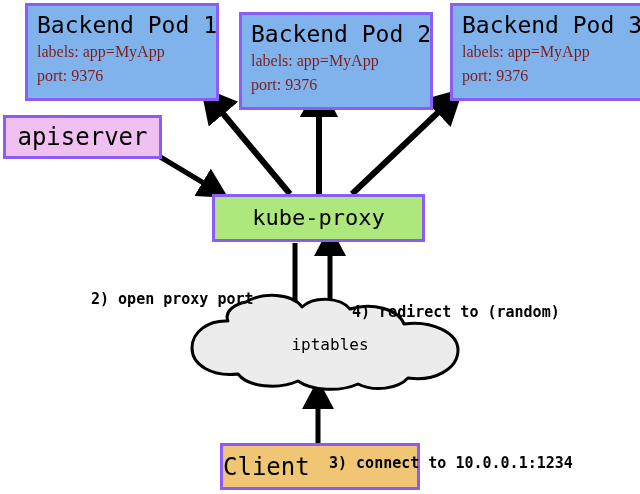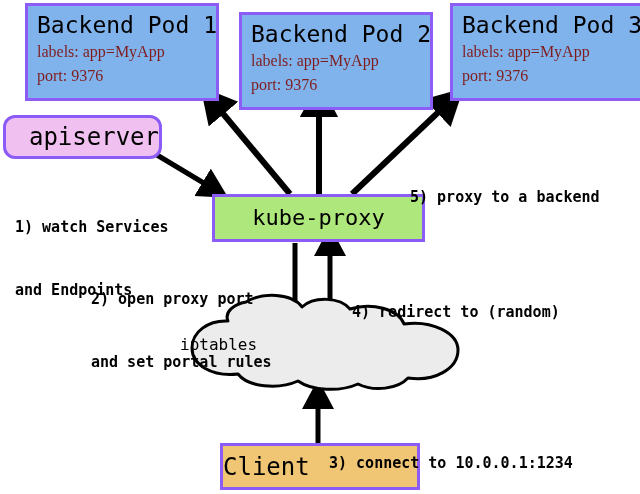--- a/index.html
+++ b/index.html
@@ -40,22 +40,21 @@
   }
   .pod-line {
     font-family: Liberation Serif, serif;
     font-size: 16px;
     line-height: 24px;
     color: #7f1d1d;
     white-space: nowrap;
   }
   .apiserver {
     background: #f0c0f0;
-    align-items: flex-end;
-    border-radius: 12px;
+    align-items: center;
   }
   .apiserver-label {
     font-size: 24px;
     line-height: 28px;
     color: #000;
   }
   .kubeproxy {
     background: #aee87d;
     align-items: center;
   }
@@ -70,21 +69,21 @@
   .client-label {
     font-size: 24px;
     line-height: 28px;
     color: #000;
   }
   .cloud-label {
     position: absolute;
     left: 180px;
     top: 335px;
     width: 300px;
-    text-align: left;
+    text-align: center;
     font-size: 16px;
     color: #000;
     z-index: 4;
     pointer-events: none;
   }
   .anno {
     position: absolute;
     font-family: "DejaVu Sans Mono", monospace;
     font-weight: bold;
     font-size: 15px;
@@ -184,35 +183,27 @@
   <div class="node kubeproxy" style="left:212px; top:194px; width:213px; height:48px;">
     <div class="kubeproxy-label">kube-proxy</div>
   </div>
 
   <div class="cloud-label">iptables</div>
 
   <div class="node client" style="left:220px; top:443px; width:200px; height:47px;">
     <div class="client-label">Client</div>
   </div>
 
-  <div class="anno" style="left:15px; top:175px;">
-    <div>1) watch Services</div>
-    <div>and Endpoints</div>
-  </div>
 
   <div class="anno" style="left:66px; top:247px;margin-left:25px;">
     <div>2) open proxy port</div>
-    <div>and set portal rules</div>
   </div>
 
   <div class="anno" style="left:329px; top:411px;">
     <div>3) connect to 10.0.0.1:1234</div>
   </div>
 
   <div class="anno" style="left:352px; top:260px;">
     <div>4) redirect to (random)</div>
   </div>
 
-  <div class="anno" style="left:410px; top:145px;">
-    <div>5) proxy to a backend</div>
-  </div>
 
 </div>
 
 </body></html>

